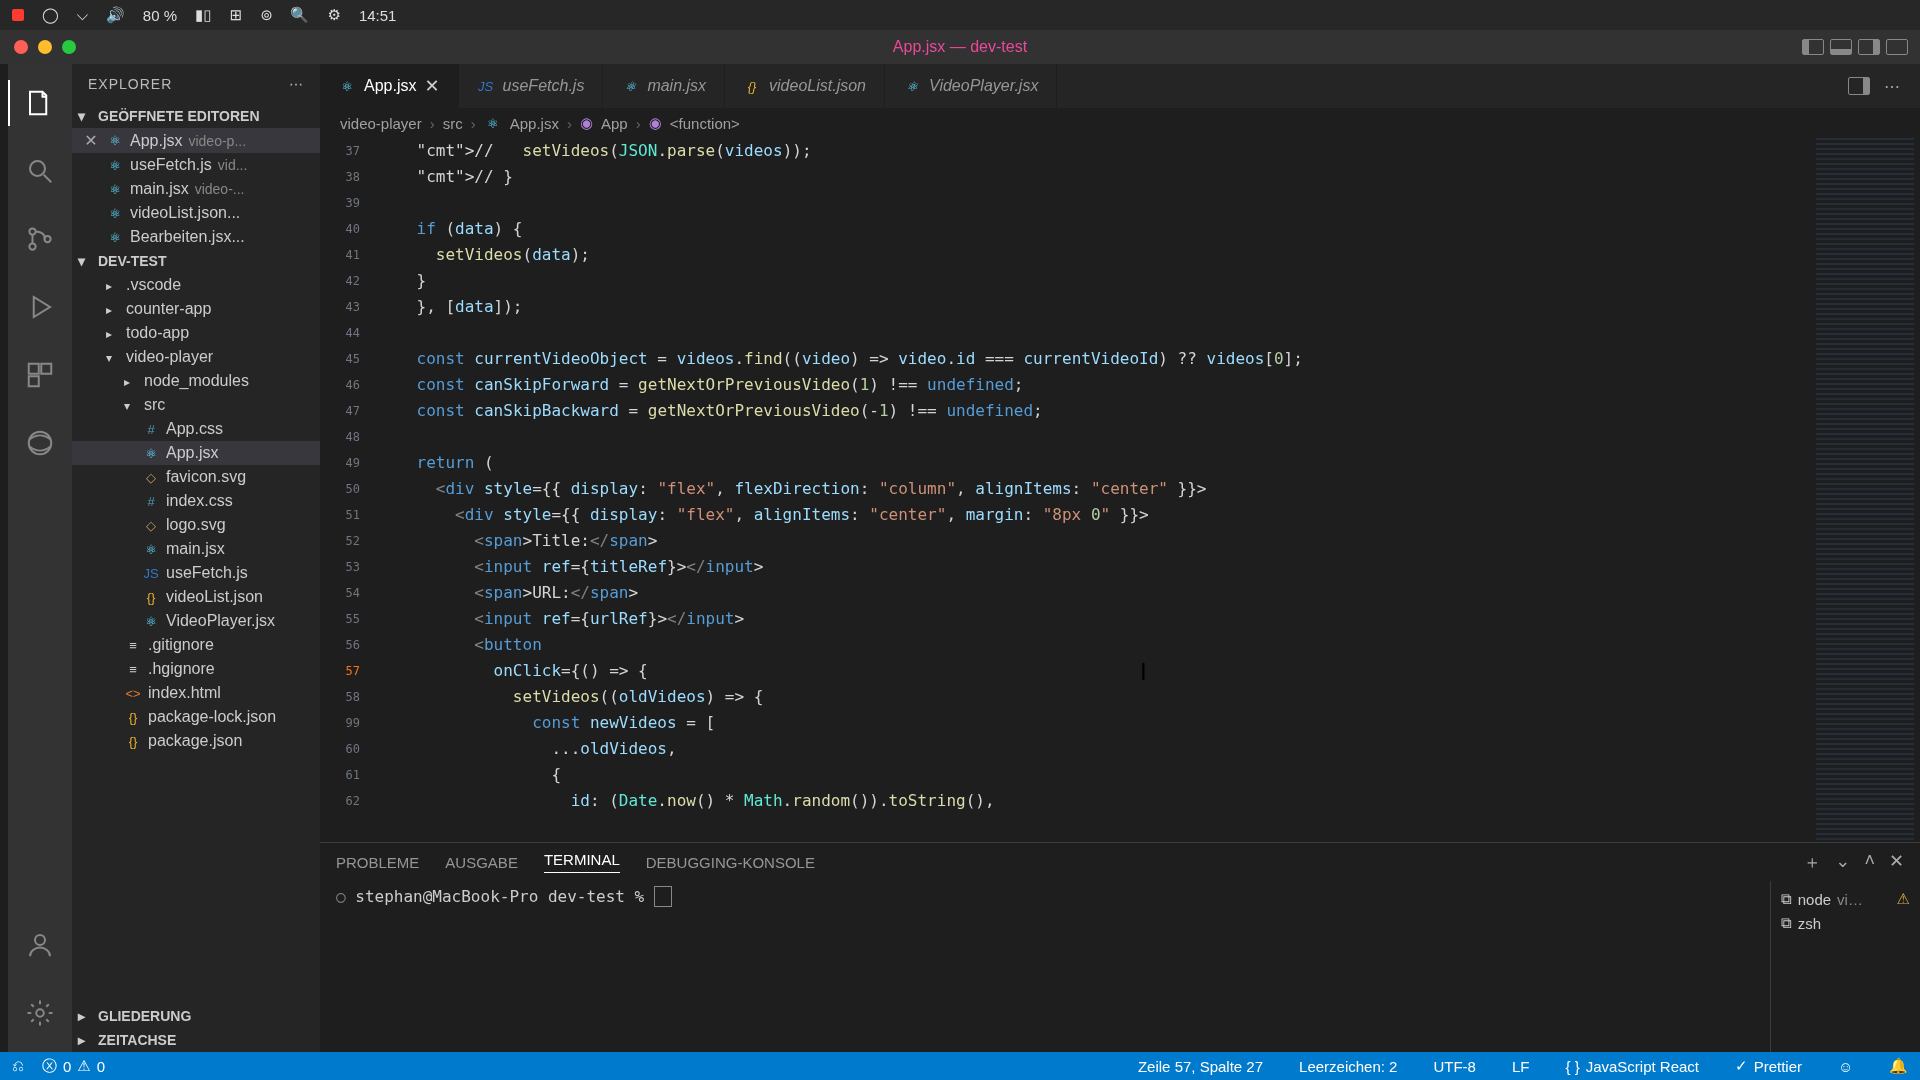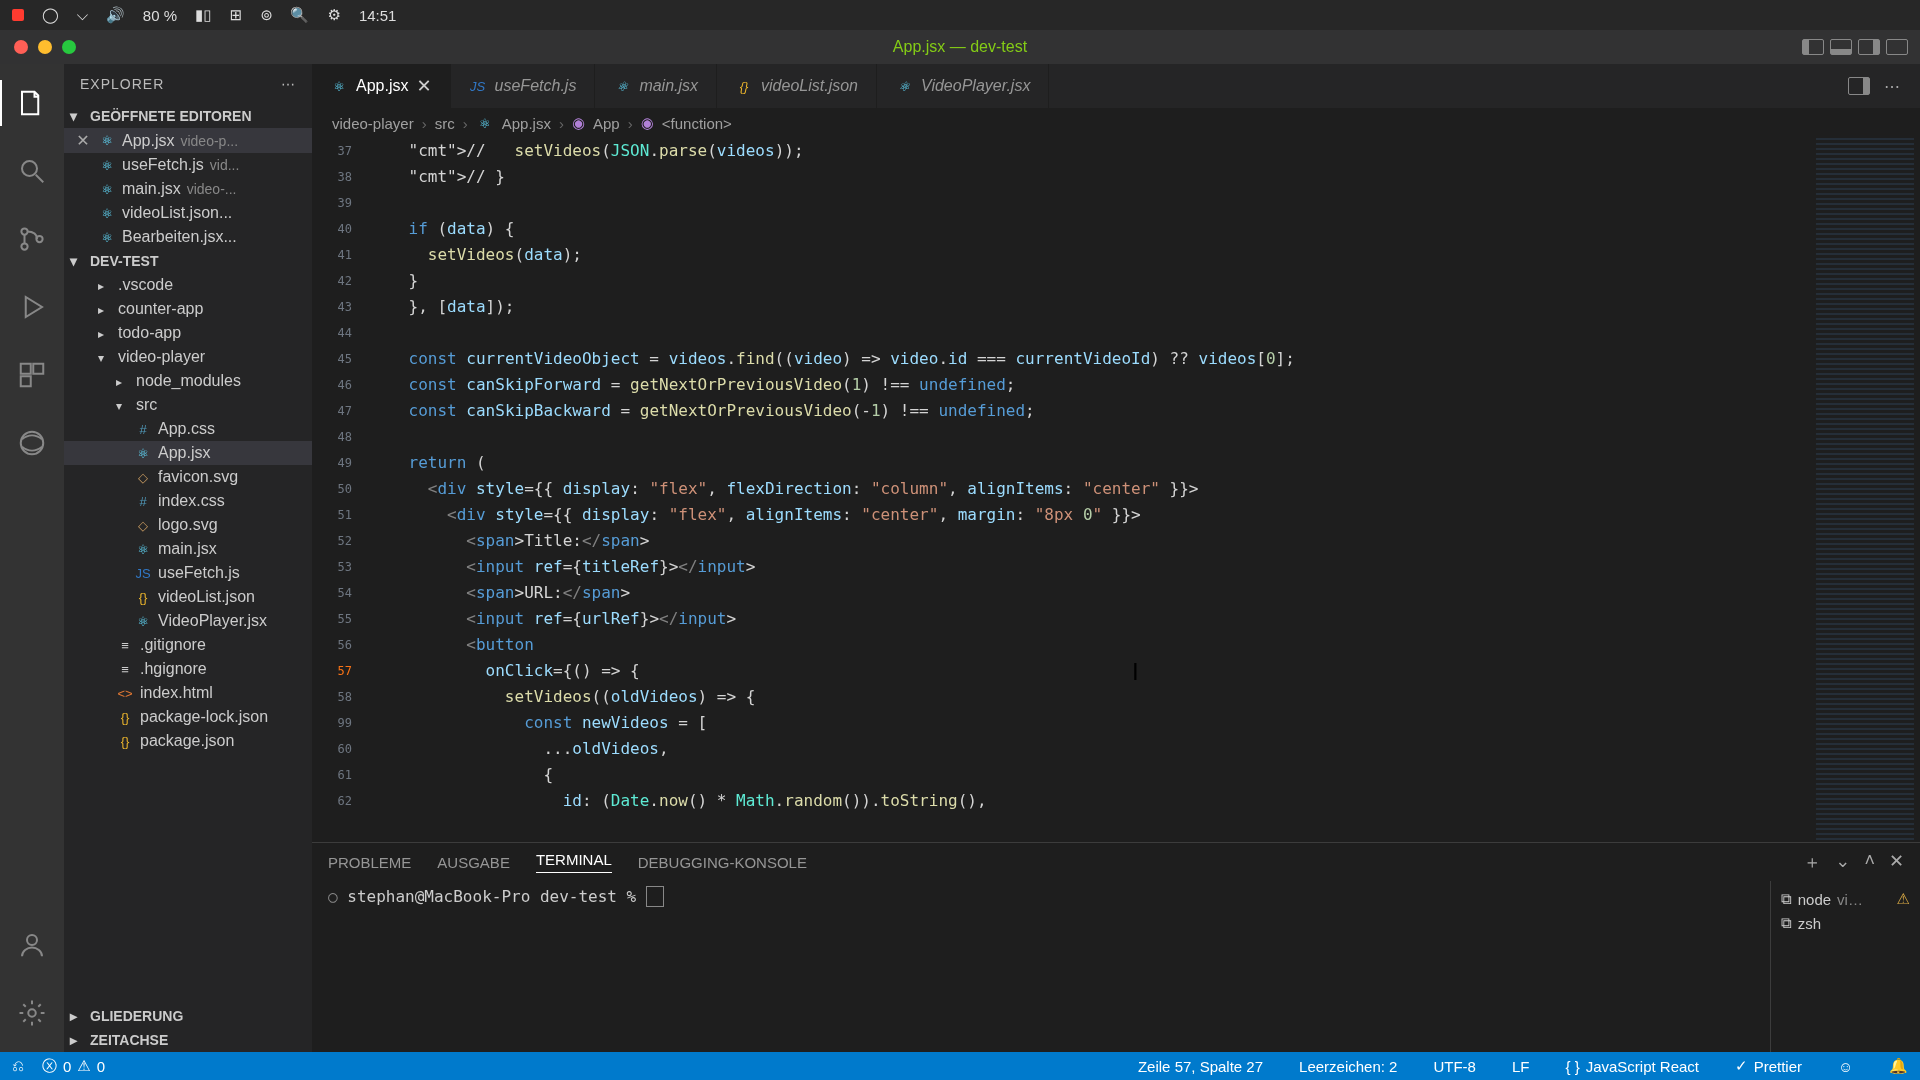--- a/index.html
+++ b/index.html
@@ -37,28 +37,28 @@
     background: #323233;
     display: flex;
     align-items: center;
     position: relative;
   }
   .traffic { display: flex; gap: 10px; padding-left: 14px; }
   .traffic span { width: 14px; height: 14px; border-radius: 50%; }
   .traffic .r { background: #ff5f56; }
   .traffic .y { background: #ffbd2e; }
   .traffic .g { background: #27c93f; }
-  .title-bar .title { position: absolute; left: 50%; transform: translateX(-50%); font-size: 16px; color: #84cc16; }
+  .title-bar .title { position: absolute; left: 50%; transform: translateX(-50%); font-size: 16px; color: #ec4899; }
   .title-bar .layout-icons { position: absolute; right: 12px; display: flex; gap: 6px; }
   .title-bar .layout-icons span { width: 22px; height: 16px; border: 1.5px solid #888; border-radius: 2px; position: relative; }
   .li-left::before { content:""; position:absolute; left:0; top:0; bottom:0; width:6px; background:#888; }
   .li-bottom::before { content:""; position:absolute; left:0; right:0; bottom:0; height:5px; background:#888; }
   .li-right::before { content:""; position:absolute; right:0; top:0; bottom:0; width:6px; background:#888; }
 
-  .main { display: flex; height: calc(100% - 30px - 34px - 28px); }
+  .main { display: flex; height: calc(100% - 30px - 34px - 28px); padding-left: 8px; }
 
   
   .activity-bar {
     width: 64px;
     background: #333333;
     display: flex;
     flex-direction: column;
     align-items: center;
     padding-top: 12px;
     gap: 14px;

